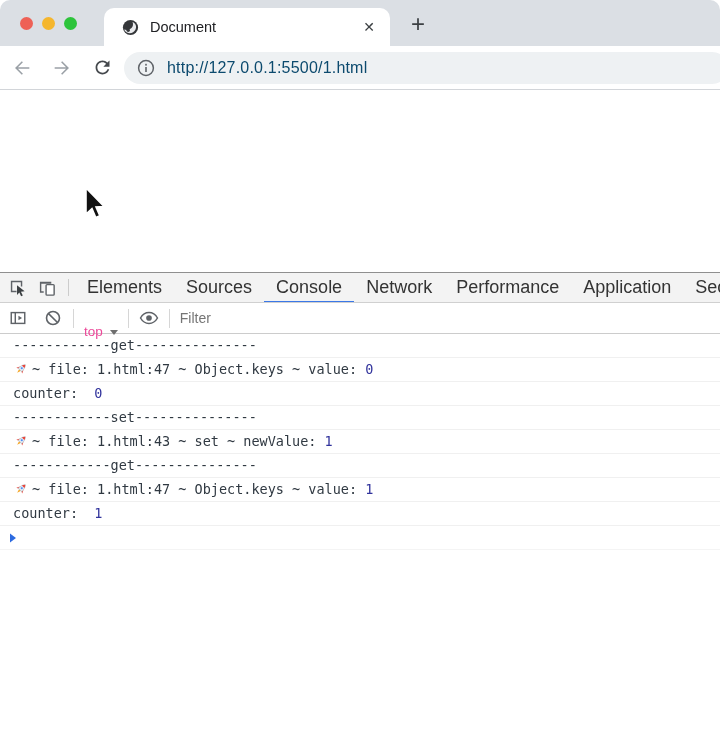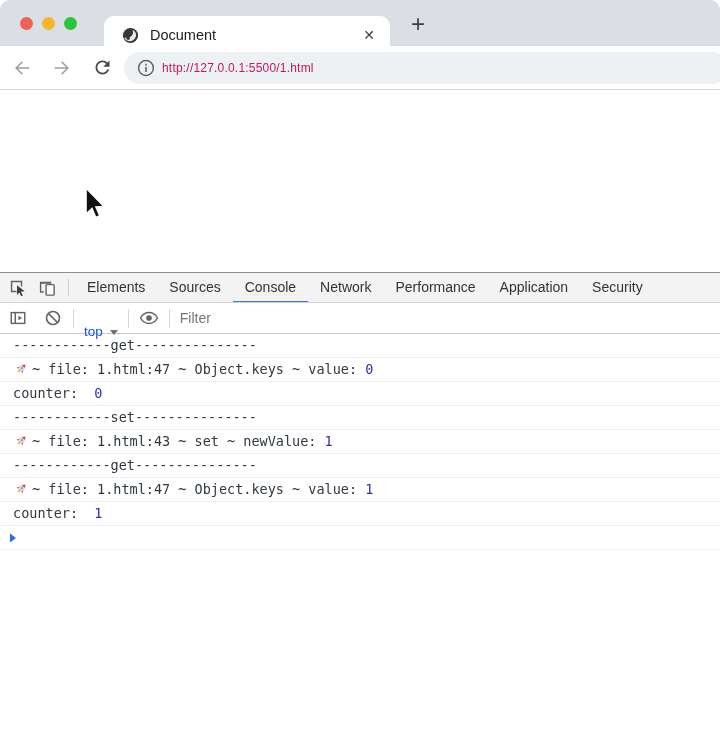--- a/index.html
+++ b/index.html
@@ -5,66 +5,66 @@
   * { margin:0; padding:0; box-sizing:border-box; }
   html,body { width:720px; height:742px; background:#fff; overflow:hidden;
               font-family:"Liberation Sans", sans-serif; }
   .window { width:720px; height:742px; position:relative; }
 
   
   .tabstrip { height:46px; background:#dbdfe4; border-radius:10px 10px 0 0;
               position:relative; }
   .traffic { position:absolute; top:17px; left:20px; display:flex; gap:9px; }
   .light { width:13px; height:13px; border-radius:50%; }
-  .tab { position:absolute; left:104px; top:16px; width:286px; height:38px;
+  .tab { position:absolute; left:104px; top:8px; width:286px; height:38px;
          background:#fff; border-radius:10px 10px 0 0; display:flex;
          align-items:center; padding:0 14px 0 18px; }
   .tab-title { font-size:14.5px; color:#202124; margin-left:11px; flex:1; }
   .tab-close { width:14px; height:14px; color:#3c4043; font-size:14px;
                line-height:14px; text-align:center; cursor:pointer; }
   .newtab { position:absolute; left:404px; top:11px; width:28px; height:28px;
             font-size:24px; line-height:26px; text-align:center; color:#3c4043; }
 
   
   .toolbar { height:44px; background:#fff; border-bottom:1px solid #d2d5d9;
              position:relative; display:flex; align-items:center; }
   .navbtn { width:24px; height:24px; display:flex; align-items:center;
             justify-content:center; }
   .nav-back { margin-left:10px; } .nav-fwd { margin-left:16px; }
   .nav-refresh { margin-left:16px; }
   .urlbar { position:absolute; left:124px; top:6px; right:-8px; height:32px;
             background:#eef1f3; border-radius:16px; display:flex;
             align-items:center; padding-left:13px; }
-  .url-text { font-size:12px; color:#be185d; margin-left:7px; letter-spacing:.2px; }
+  .url-text { font-size:16px; color:#0c4a6e; margin-left:12px; letter-spacing:.2px; }
 
   
   .page { height:182px; background:#fff; position:relative; }
   .cursor { position:absolute; left:78px; top:94px; }
 
   
   .devtools { border-top:1px solid #8f8f8f; height:470px; background:#fff; }
   .dt-tabbar { height:30px; background:#f3f3f3; border-bottom:1px solid #d0d0d0;
                display:flex; align-items:center; overflow:hidden; white-space:nowrap; }
   .dt-iconbtn { width:20px; height:20px; display:flex; align-items:center;
                 justify-content:center; flex:0 0 auto; }
   .dt-iconbtn.inspect { margin-left:7px; }
   .dt-iconbtn.device { margin-left:10px; }
   .vsep { width:1px; height:17px; background:#cccccc; margin:0 6px 0 11px; flex:0 0 auto; }
-  .dt-tab { height:30px; line-height:29px; padding:0 12px; font-size:14px;
+  .dt-tab { height:30px; line-height:29px; padding:0 12px; font-size:18px;
             color:#333; flex:0 0 auto; border-bottom:2px solid transparent; }
   .dt-tab.active { border-bottom-color:#3b78e7; }
 
   .console-toolbar { height:31px; background:#fff; border-bottom:1px solid #ccc;
                      display:flex; align-items:center; }
   .ct-iconbtn { width:20px; height:20px; display:flex; align-items:center;
                 justify-content:center; flex:0 0 auto; }
   .ct-iconbtn.sidebar { margin-left:8px; }
   .ct-iconbtn.clear { margin-left:15px; }
   .ct-sep { width:1px; height:19px; background:#d6d6d6; margin:0 10px; flex:0 0 auto; }
-  .ctx { display:flex; align-items:center; font-size:13.5px; color:#1d4ed8;margin-top:26px; }
+  .ctx { display:flex; align-items:center; font-size:13.5px; color:#ec4899;margin-top:26px; }
   .caret-down { width:0; height:0; border-left:4px solid transparent;
                 border-right:4px solid transparent; border-top:5px solid #6e6e6e;
                 margin-left:7px; margin-top:2px; }
   .filter-input { border:none; outline:none; font-size:14px; color:#c2410c;
                   width:300px; background:transparent; }
   .filter-input::placeholder { color:#757575; }
 
   .console-messages {}
   .console-row { height:24px; line-height:23px; border-bottom:1px solid #f0f0f0;
                  padding-left:13px; font-family:"DejaVu Sans Mono", monospace;

